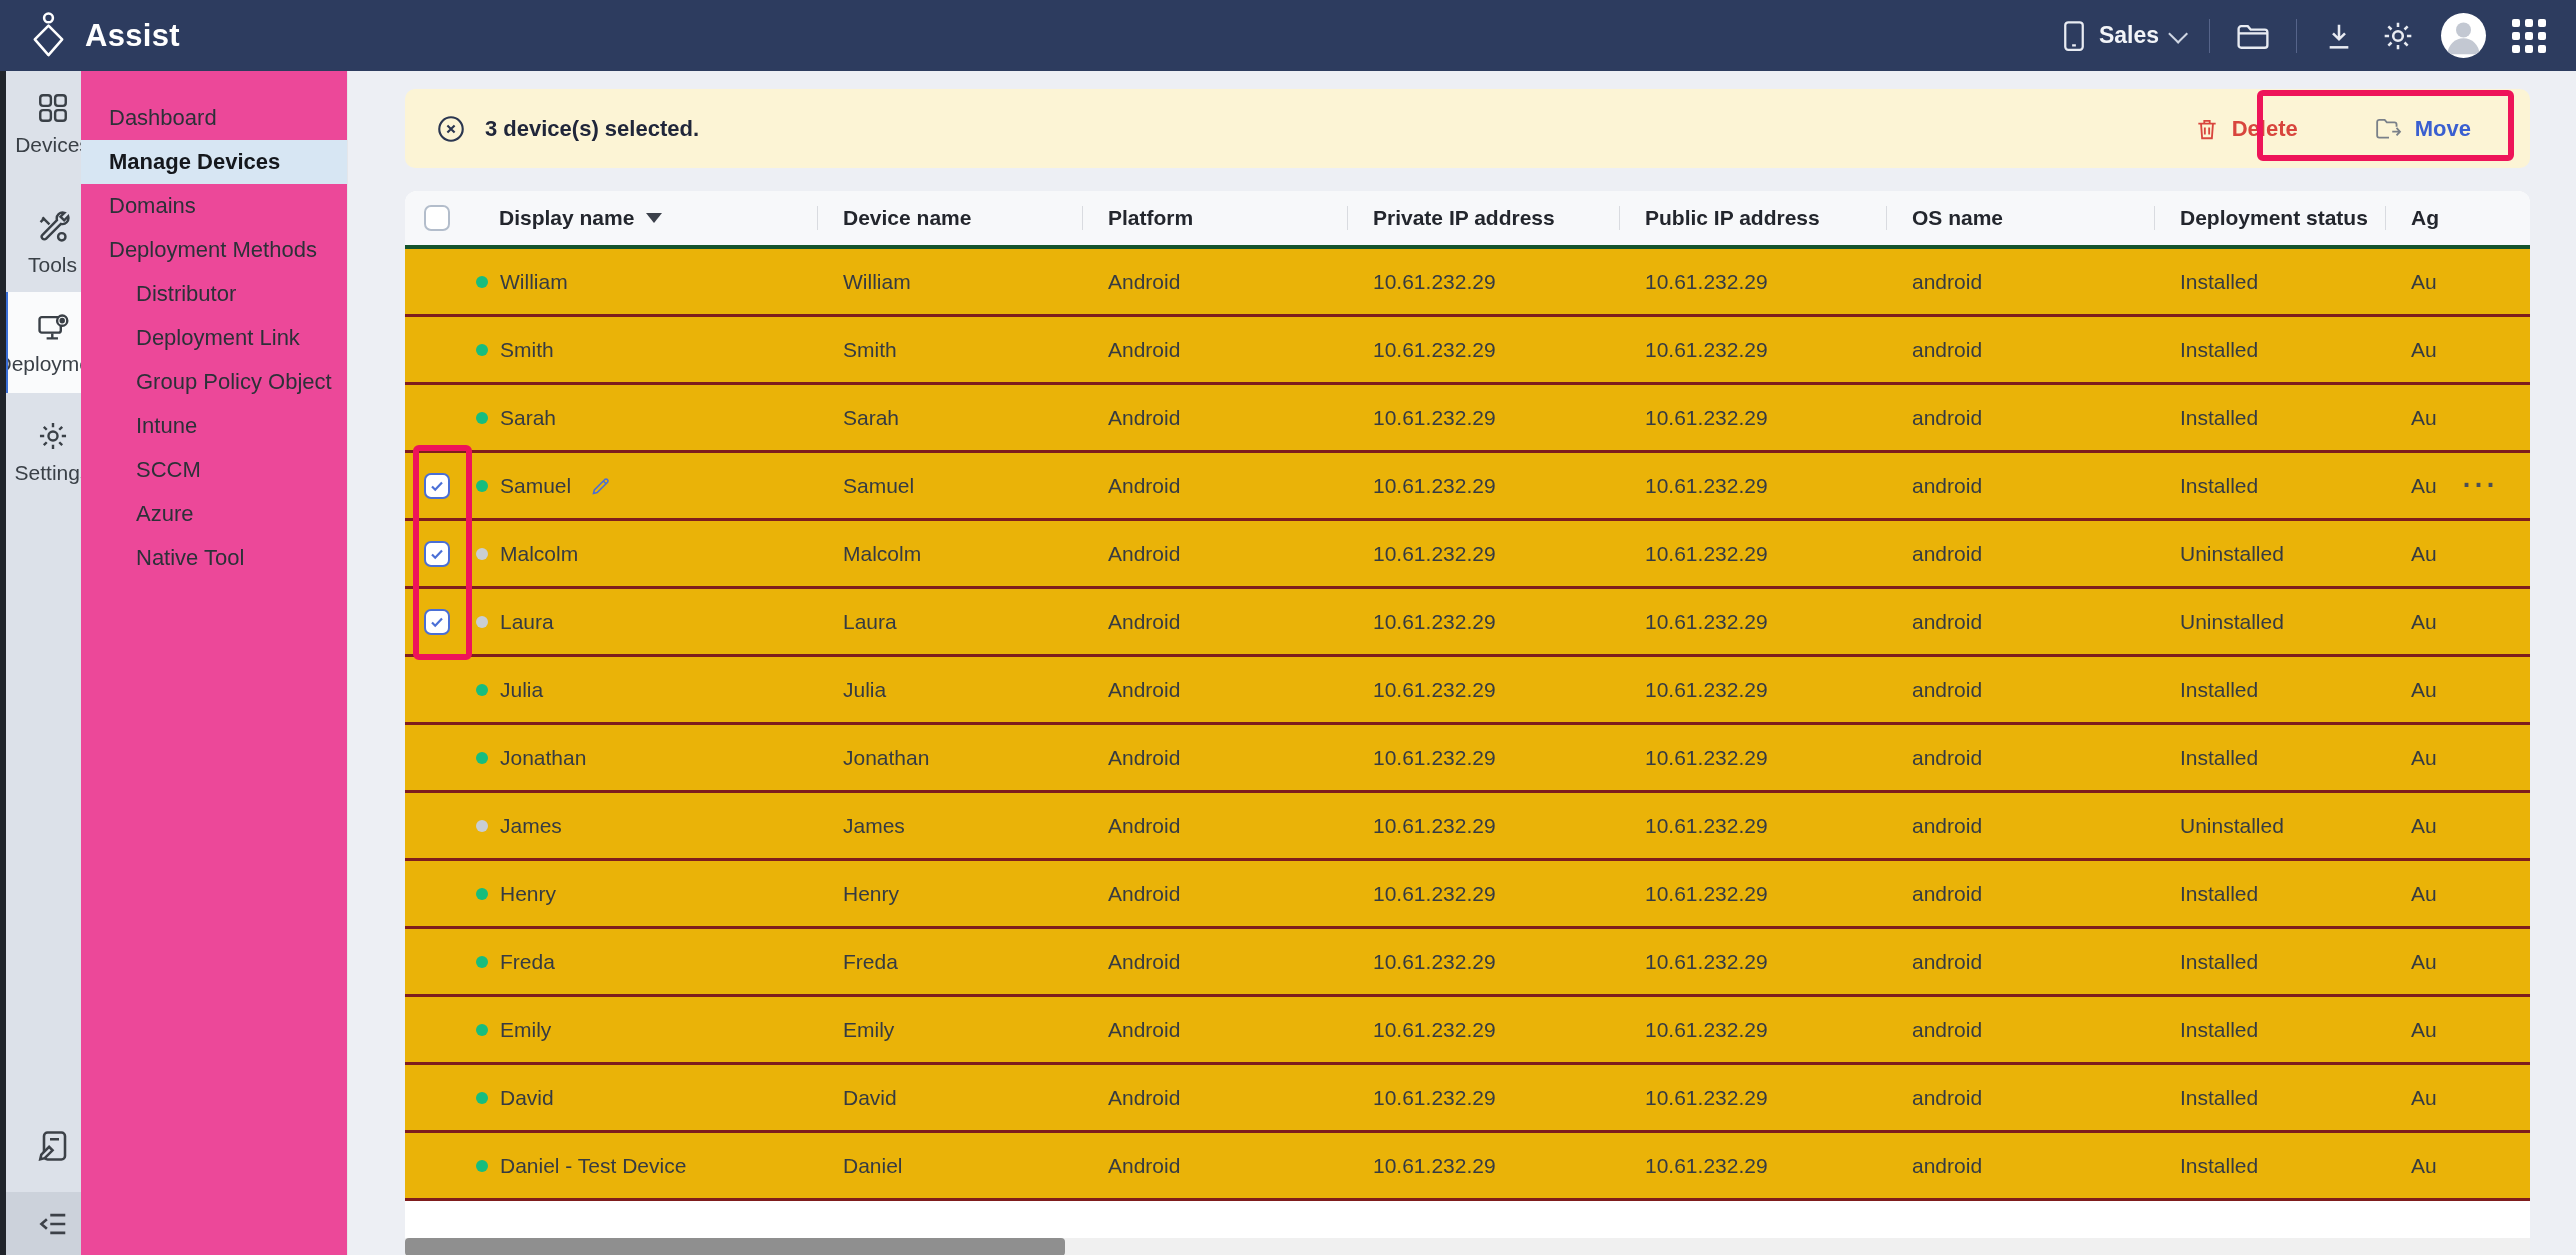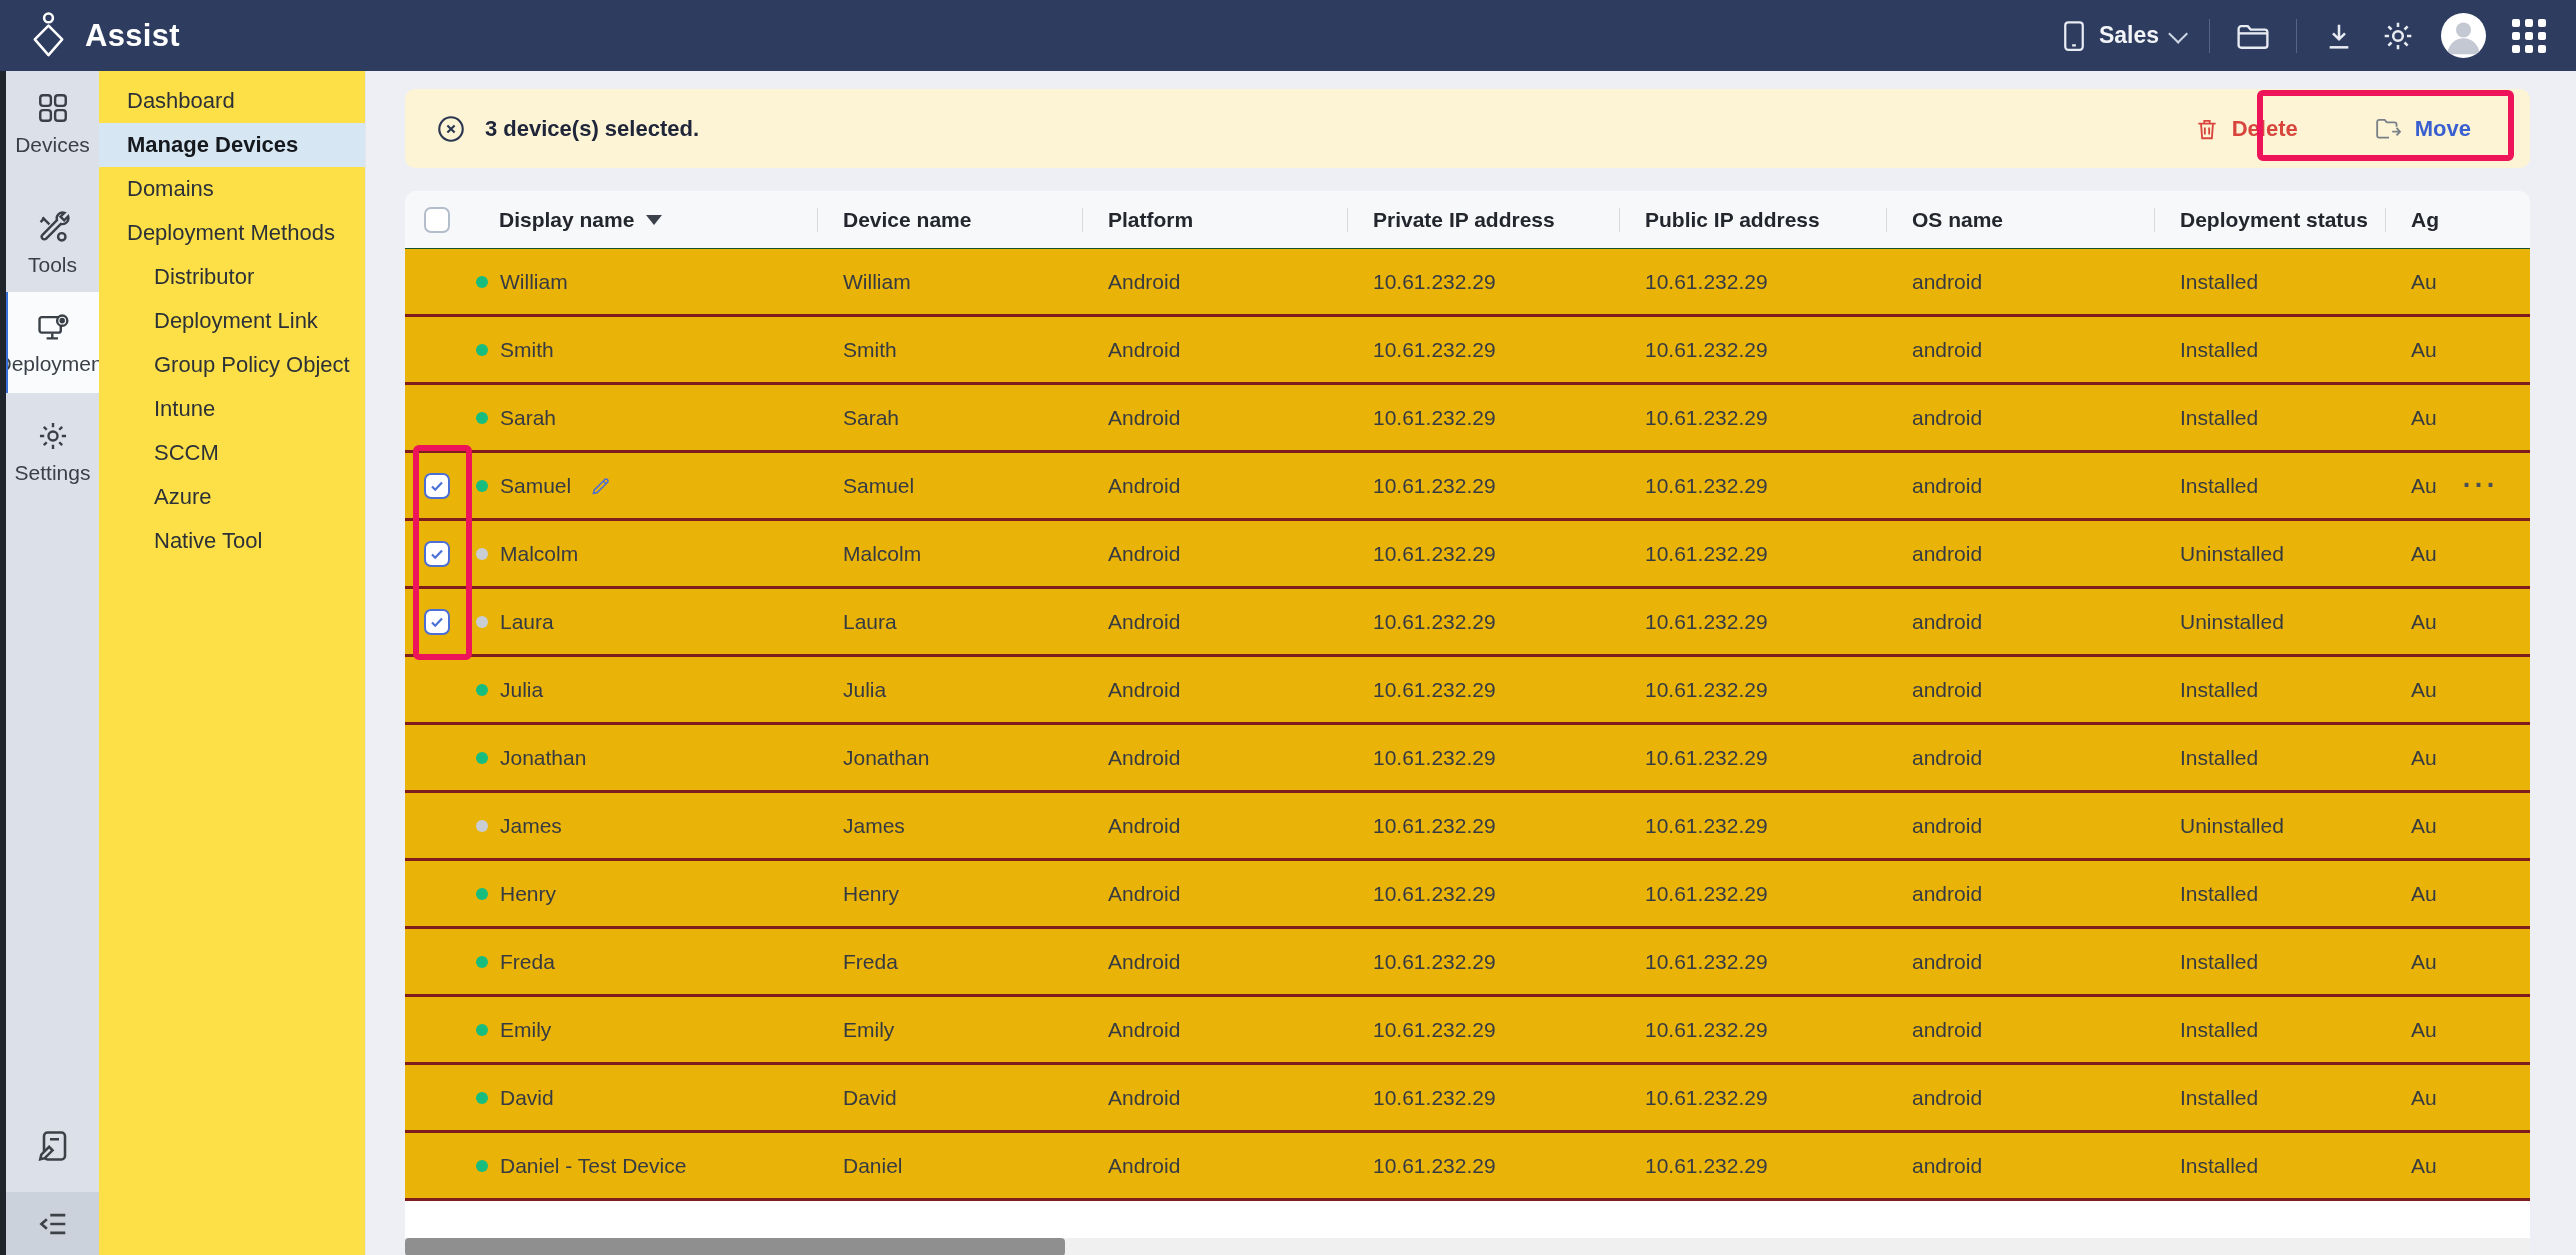--- a/index.html
+++ b/index.html
@@ -29,38 +29,38 @@
   .rail { position:absolute; left:6px; top:71px; width:93px; height:1184px; background:#dce1e9; z-index:10; }
   .rail-item { position:absolute; left:0; width:100%; display:flex; flex-direction:column; align-items:center; gap:8px; color:#3a4047; cursor:pointer; padding-top:6px; }
   .rail-item svg { width:34px; height:34px; stroke:#3a4047; }
   .rail-label { font-size:21px; font-weight:400; white-space:nowrap; }
   .rail-item.active { background:#fafbfc; height:101px; justify-content:center; padding-top:0; }
   .rail-item.active::before { content:""; position:absolute; left:-6px; top:0; width:8px; height:100%; background:#3a6fd8; }
   .rail-bottom-icon { position:absolute; left:0; width:100%; display:flex; justify-content:center; cursor:pointer; }
   .collapse-box { position:absolute; left:0; bottom:0; width:100%; height:63px; background:#ccd2db; display:flex; align-items:center; justify-content:center; cursor:pointer; }
 
   
-  .sidebar { position:absolute; left:99px; top:71px; width:267px; height:1184px; background:#fde047; border-right:1px solid #e4e6ea; z-index:10; padding-top:8px; }
+  .sidebar { position:absolute; left:81px; top:71px; width:267px; height:1184px; background:#ec4899; border-right:1px solid #e4e6ea; z-index:10; padding-top:25px; }
   .side-item { height:44px; line-height:44px; padding-left:28px; font-size:22px; color:#2c3138; cursor:pointer; white-space:nowrap; }
   .side-item.indent { padding-left:55px; }
   .side-item.active { background:#d7e6f3; font-weight:700; color:#15181d; }
 
   
   .banner { position:absolute; left:405px; top:89px; width:2125px; height:79px; background:#fcf4d5; border-radius:10px; display:flex; align-items:center; z-index:5; }
   .banner-icon { margin-left:30px; display:flex; cursor:pointer; }
   .banner-msg { margin-left:18px; font-size:22px; font-weight:700; color:#20263a;text-align:right; }
   .banner-actions { margin-left:auto; margin-right:59px; display:flex; align-items:center; gap:77px; }
   .action-btn { display:flex; align-items:center; gap:12px; cursor:pointer; font-size:22px; font-weight:600; }
   .action-delete { color:#d8453d; }
   .action-move { color:#3a5fd0; }
 
   
   .panel { position:absolute; left:405px; top:191px; width:2125px; height:1065px; background:#ffffff; border-radius:12px 12px 0 0; overflow:hidden; z-index:4; }
   .thead, .tr { display:grid; grid-template-columns:63px 349px 265px 265px 272px 267px 268px 231px 145px; align-items:center; }
-  .thead { height:58px; background:#f7f8fa; border-bottom:1px solid #14532d; }
+  .thead { height:58px; background:#f7f8fa; border-bottom:4px solid #14532d; }
   .th { position:relative; font-size:21px; font-weight:700; color:#23262d; padding-left:26px; white-space:nowrap; overflow:hidden; }
   .th.first-col { padding-left:31px; display:flex; align-items:center; gap:12px; }
   .th.sep::before { content:""; position:absolute; left:0; top:50%; transform:translateY(-50%); width:1px; height:30px; background:#d9dbe0; }
   .th-check { display:flex; justify-content:center; padding-left:0; }
   .sort-caret { width:0; height:0; border-left:8px solid transparent; border-right:8px solid transparent; border-top:10px solid #3c414b; display:inline-block; cursor:pointer; }
   .tr { height:68px; border-bottom:3px solid #7f1d1d; background:#eab308; cursor:default; }
   .td { font-size:21px; color:#363b42; padding-left:26px; white-space:nowrap; overflow:hidden; }
   .td-check { display:flex; justify-content:center; padding-left:0; }
   .td-display { display:flex; align-items:center; padding-left:8px; gap:12px; }
   .dot { width:12px; height:12px; border-radius:50%; flex:0 0 auto; }

